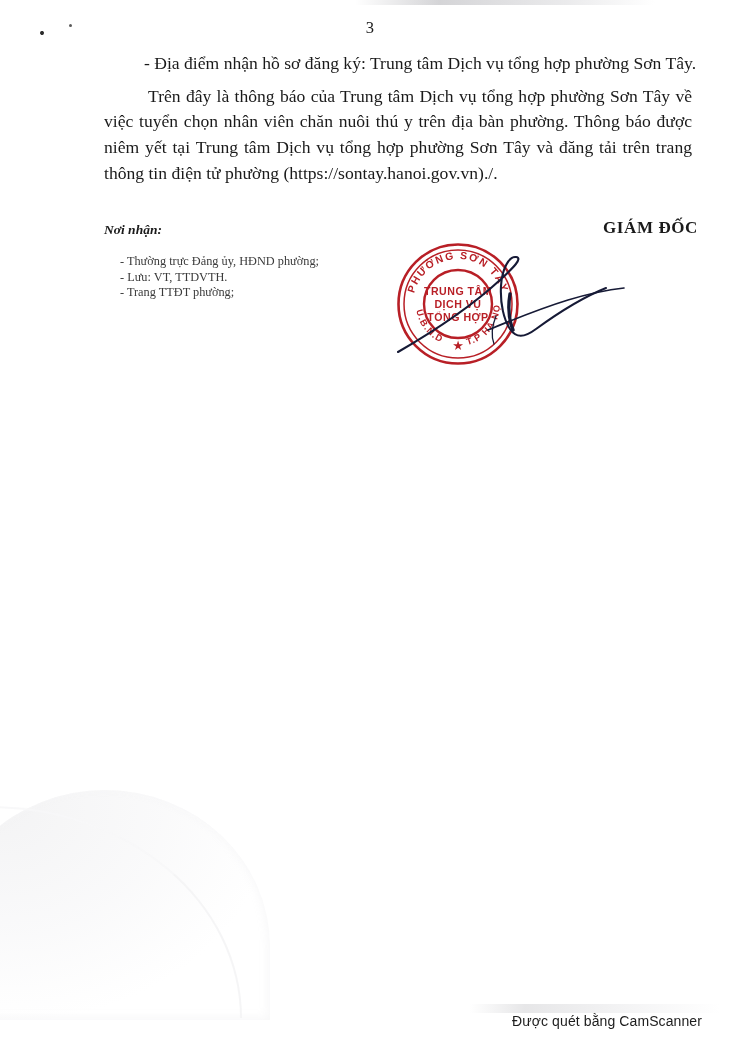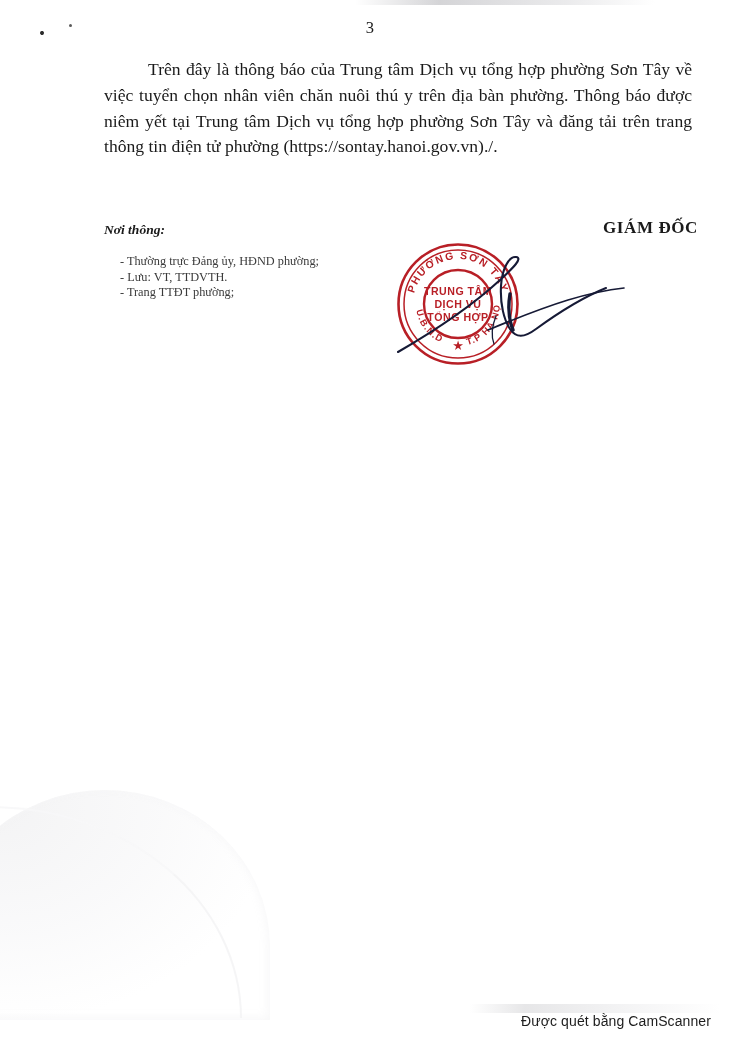--- a/index.html
+++ b/index.html
@@ -107,42 +107,43 @@
 
   
   .signature{
     position:absolute;left:-6px;top:-6px;width:252px;height:136px;
     z-index:3;pointer-events:none;
   }
   .signature svg{display:block;width:100%;height:100%;}
 
   
   .camscanner{
-    position:absolute;right:29px;top:1013px;
+    position:absolute;right:38px;top:1013px;
     font-family:"Liberation Sans", sans-serif;
     font-size:14px;color:#1d1d1d;letter-spacing:.1px;
   }
 </style>
 </head>
 <body>
 
 <div class="page">
 
   <div class="topsmudge"></div>
   <div class="speck a"></div>
   <div class="speck b"></div>
 
   <div class="page-no">3</div>
 
   <div class="content">
+    <p class="bullet">- Địa điểm nhận hồ sơ đăng ký: Trung tâm Dịch vụ tổng hợp phường Sơn Tây.</p>
     <p class="para">Trên đây là thông báo của Trung tâm Dịch vụ tổng hợp phường Sơn Tây về việc tuyển chọn nhân viên chăn nuôi thú y trên địa bàn phường. Thông báo được niêm yết tại Trung tâm Dịch vụ tổng hợp phường Sơn Tây và đăng tải trên trang thông tin điện tử phường (https://sontay.hanoi.gov.vn)./.</p>
   </div>
 
   <div class="recipients">
-    <div class="recipients-title">Nơi thông:</div>
+    <div class="recipients-title">Nơi nhận:</div>
     <ul>
       <li>- Thường trực Đảng ủy, HĐND phường;</li>
       <li>- Lưu: VT, TTDVTH.</li>
       <li>- Trang TTĐT phường;</li>
     </ul>
   </div>
 
   <div class="signblock">
     <div class="sign-title">GIÁM ĐỐC</div>
 

